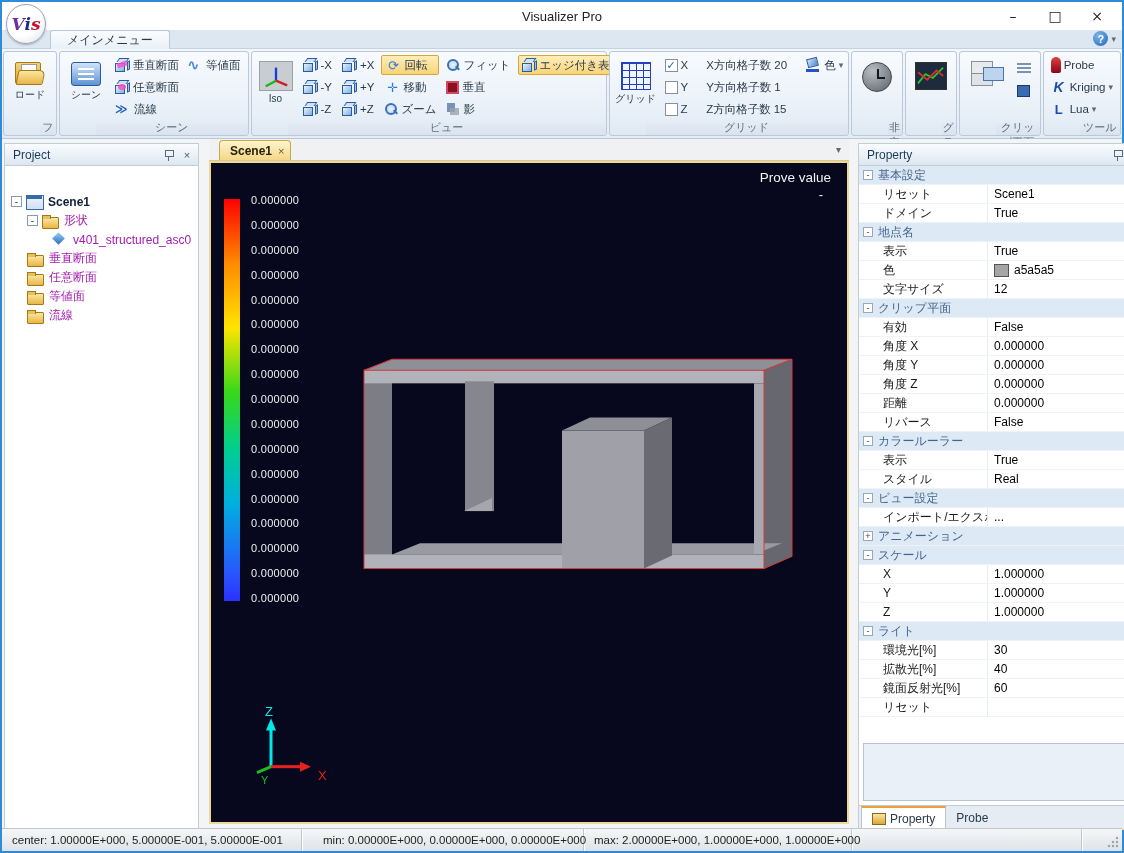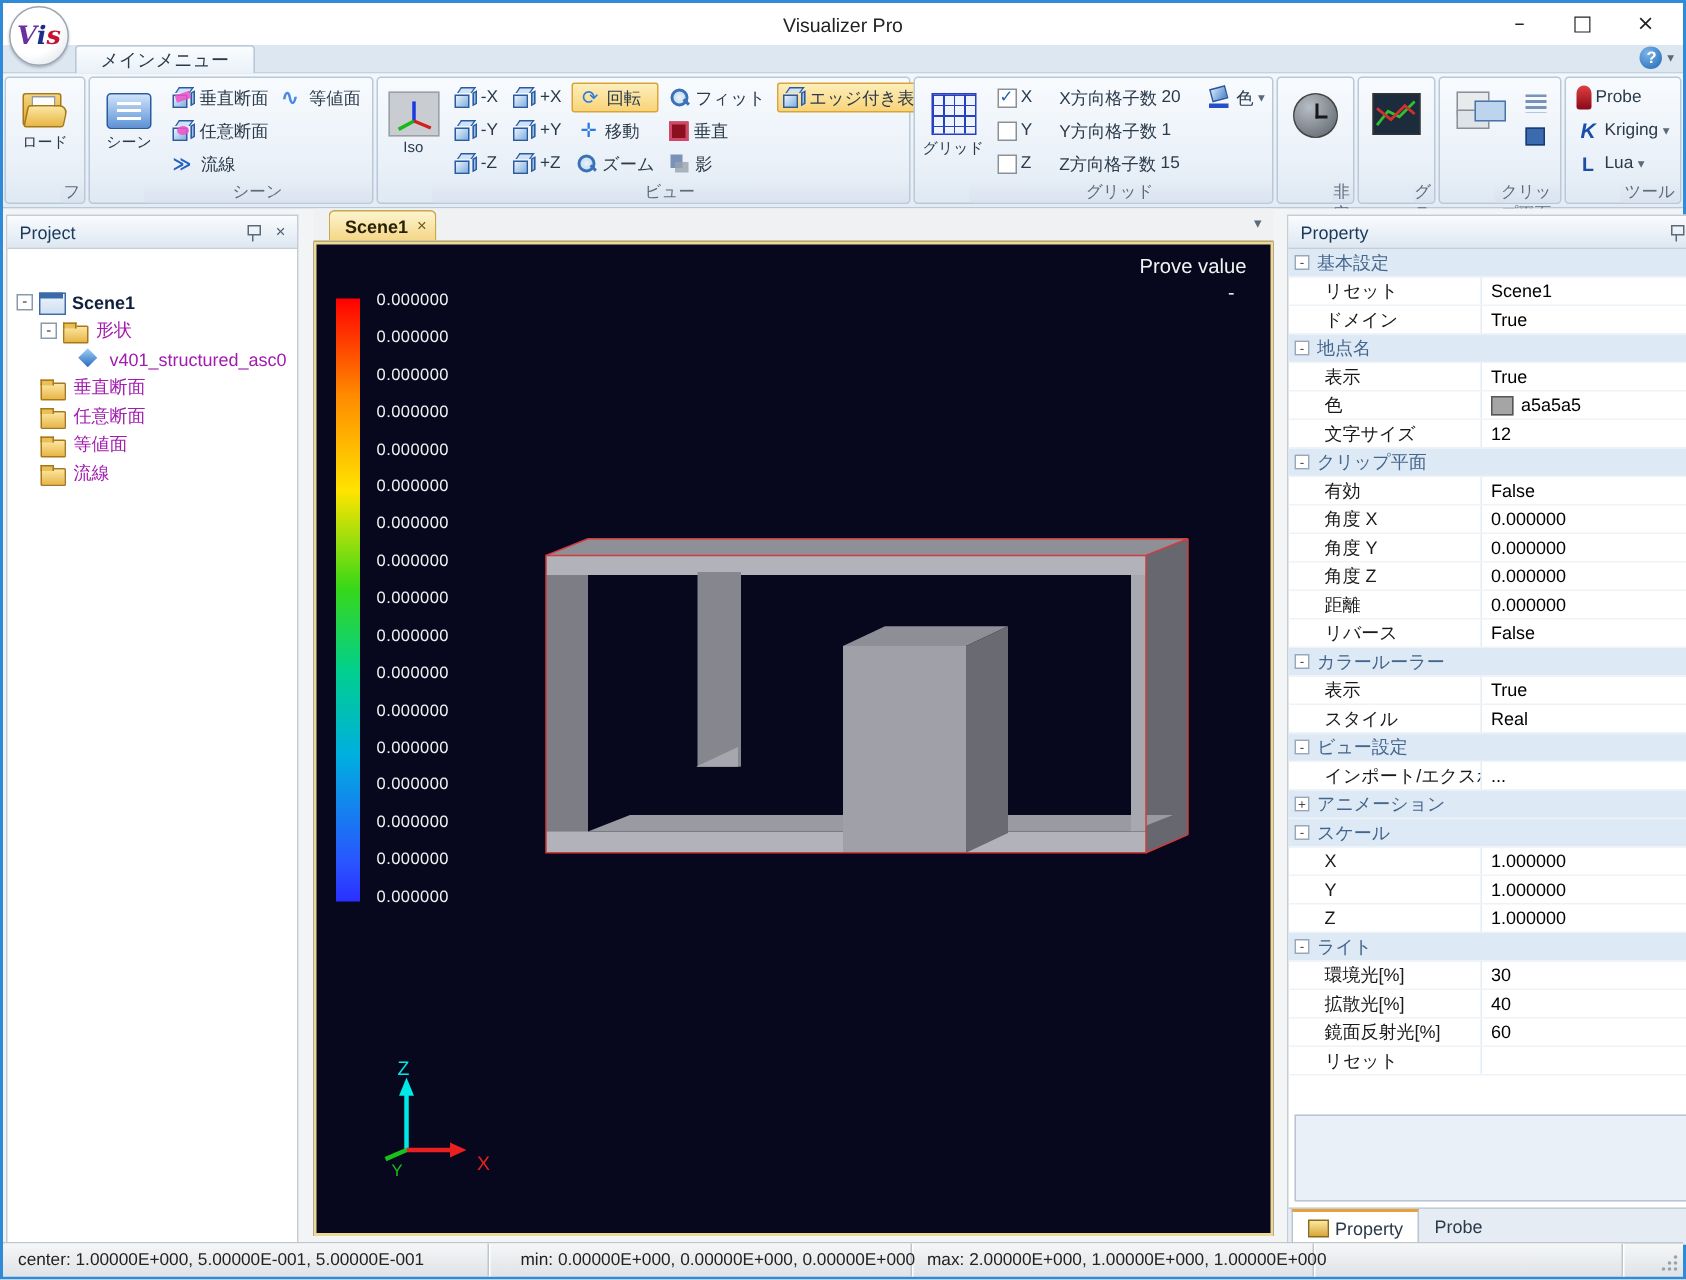--- a/index.html
+++ b/index.html
@@ -154,21 +154,21 @@
   .prop-tabs { height:24px; display:flex; align-items:stretch; background:#e6ecf3; border-top:1px solid #c4ccd4; padding-left:2px; }
   .ptab { display:flex; align-items:center; gap:4px; padding:0 10px; font-size:12px; color:#2a3a4a; }
   .ptab.active { background:#ffffff; border:1px solid #b8c4d2; border-top:2px solid #e8a03a; border-bottom:none; margin-top:0; }
   .ptab-ic { width:14px; height:12px; background:linear-gradient(#fbe6a0,#d8a838); border:1px solid #8a6a18; }
 
   
   .statusbar { position:absolute; left:0; right:0; bottom:0; height:23px;
     background:linear-gradient(#f5f6f7,#dfe3e7); border-top:1px solid #c0c6cc;
     display:flex; align-items:center; font-size:11.5px; color:#222; }
   .sb-sec { padding:0 10px; border-right:1px solid #bfc5cb; box-shadow:1px 0 0 #ffffff; height:100%; display:flex; align-items:center; white-space:nowrap; }
-  .sb-center { width:324px; } .sb-min { width:282px;padding-left:21px; } .sb-max { width:268px; }
+  .sb-center { width:300px; } .sb-min { width:282px;padding-left:21px; } .sb-max { width:268px; }
   .sb-fill { flex:1; height:100%; border-right:1px solid #bfc5cb; box-shadow:1px 0 0 #ffffff; }
   .sb-grip { width:40px; height:100%; display:flex; align-items:flex-end; justify-content:flex-end; padding:0 3px 3px 0; }
 
   .cube { width:15px; height:14px; position:relative; flex:0 0 15px; }
   .cube .f { position:absolute; left:0; bottom:0; width:10px; height:9px; border:1px solid #2a5aa0;
     background:linear-gradient(135deg,#e8f2fc,#7fb0e0); }
   .cube .t { position:absolute; left:3px; top:0; width:10px; height:4px; border:1px solid #2a5aa0;
     border-bottom:none; background:#cfe2f6; transform:skewX(-35deg); }
   .cube .s { position:absolute; right:0; bottom:2px; width:3px; height:9px; border:1px solid #2a5aa0;
     background:#9cc2ea; transform:skewY(-30deg); }

